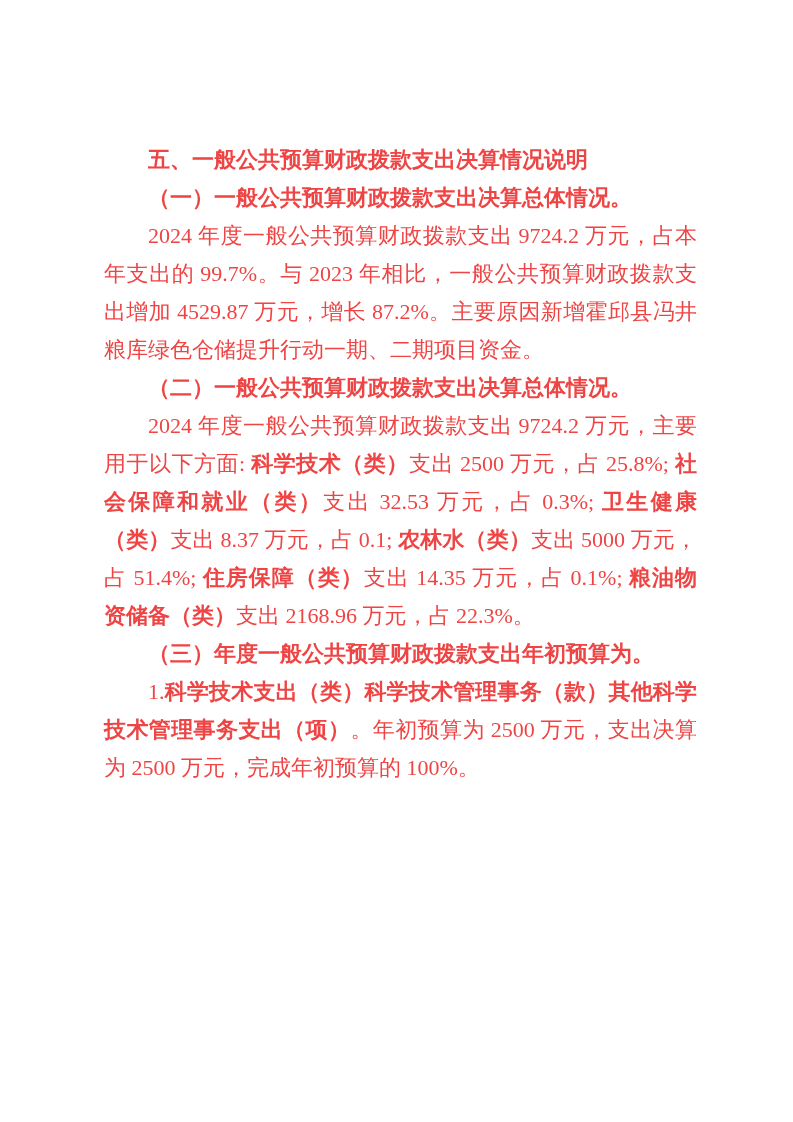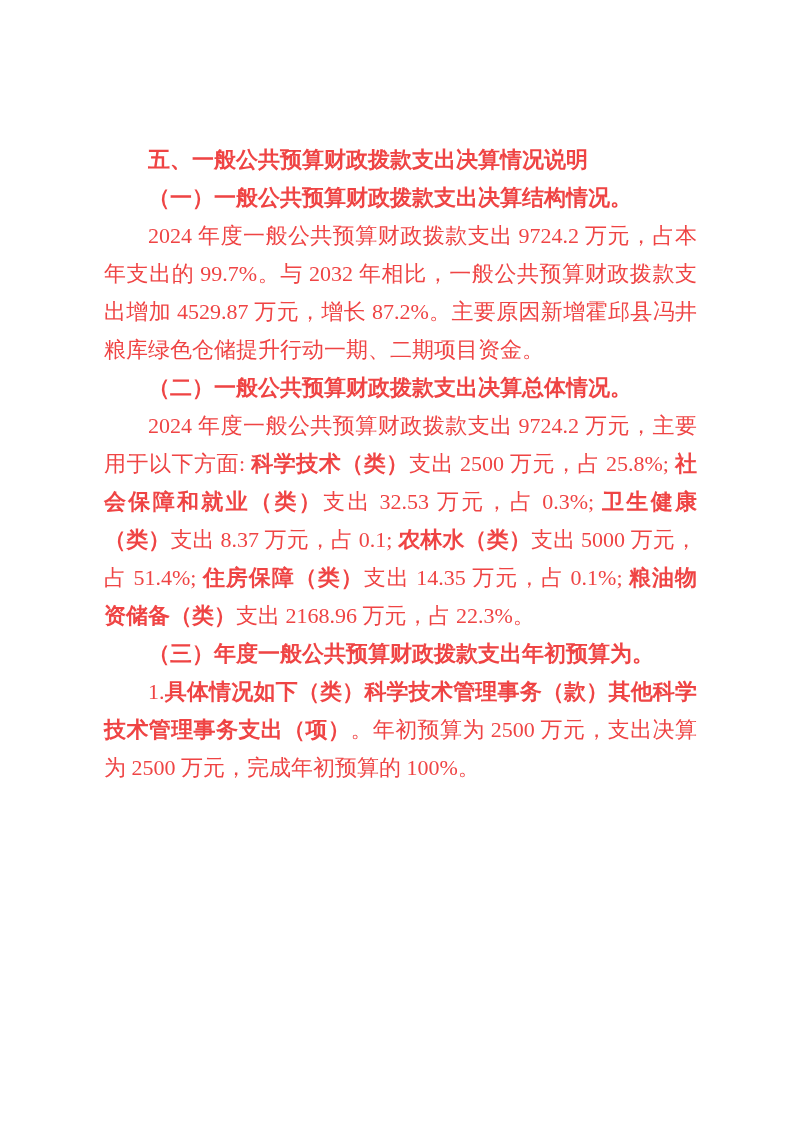--- a/index.html
+++ b/index.html
@@ -44,30 +44,30 @@
   }
 </style>
 </head>
 <body>
 
 <div class="page">
   <div class="content">
 
     <p class="heading"><span class="r">五、一般公共预算财政拨款支出决算情况说明</span></p>
 
-    <p class="heading"><span class="r">（一）一般公共预算财政拨款支出决算结构情况。</span></p>
+    <p class="heading"><span class="r">（一）一般公共预算财政拨款支出决算总体情况。</span></p>
 
-    <p class="para"><span class="r">2024 年度一般公共预算财政拨款支出 9724.2 万元，占本年支出的 99.7%。与 2032 年相比，一般公共预算财政拨款支出增加 4529.87 万元，增长 87.2%。主要原因新增霍邱县冯井粮库绿色仓储提升行动一期、二期项目资金。</span></p>
+    <p class="para"><span class="r">2024 年度一般公共预算财政拨款支出 9724.2 万元，占本年支出的 99.7%。与 2023 年相比，一般公共预算财政拨款支出增加 4529.87 万元，增长 87.2%。主要原因新增霍邱县冯井粮库绿色仓储提升行动一期、二期项目资金。</span></p>
 
     <p class="heading"><span class="r">（二）一般公共预算财政拨款支出决算总体情况。</span></p>
 
     <p class="para"><span class="r">2024 年度一般公共预算财政拨款支出 9724.2 万元，主要用于以下方面: </span><span class="r b">科学技术（类）</span><span class="r">支出 2500 万元，占 25.8%; </span><span class="r b">社会保障和就业（类）</span><span class="r">支出 32.53 万元，占 0.3%; </span><span class="r b">卫生健康（类）</span><span class="r">支出 8.37 万元，占 0.1; </span><span class="r b">农林水（类）</span><span class="r">支出 5000 万元，占 51.4%; </span><span class="r b">住房保障（类）</span><span class="r">支出 14.35 万元，占 0.1%; </span><span class="r b">粮油物资储备（类）</span><span class="r">支出 2168.96 万元，占 22.3%。</span></p>
 
     <p class="heading"><span class="r">（三）年度一般公共预算财政拨款支出年初预算为。</span></p>
 
 
-    <p class="para"><span class="r">1.</span><span class="r b">具体情况如下（类）科学技术管理事务（款）其他科学技术管理事务支出（项）</span><span class="r">。年初预算为 2500 万元，支出决算为 2500 万元，完成年初预算的 100%。</span></p>
+    <p class="para"><span class="r">1.</span><span class="r b">科学技术支出（类）科学技术管理事务（款）其他科学技术管理事务支出（项）</span><span class="r">。年初预算为 2500 万元，支出决算为 2500 万元，完成年初预算的 100%。</span></p>
 
 
   </div>
 
   <div class="pagenum">-15-</div>
 </div>
 
 </body></html>

